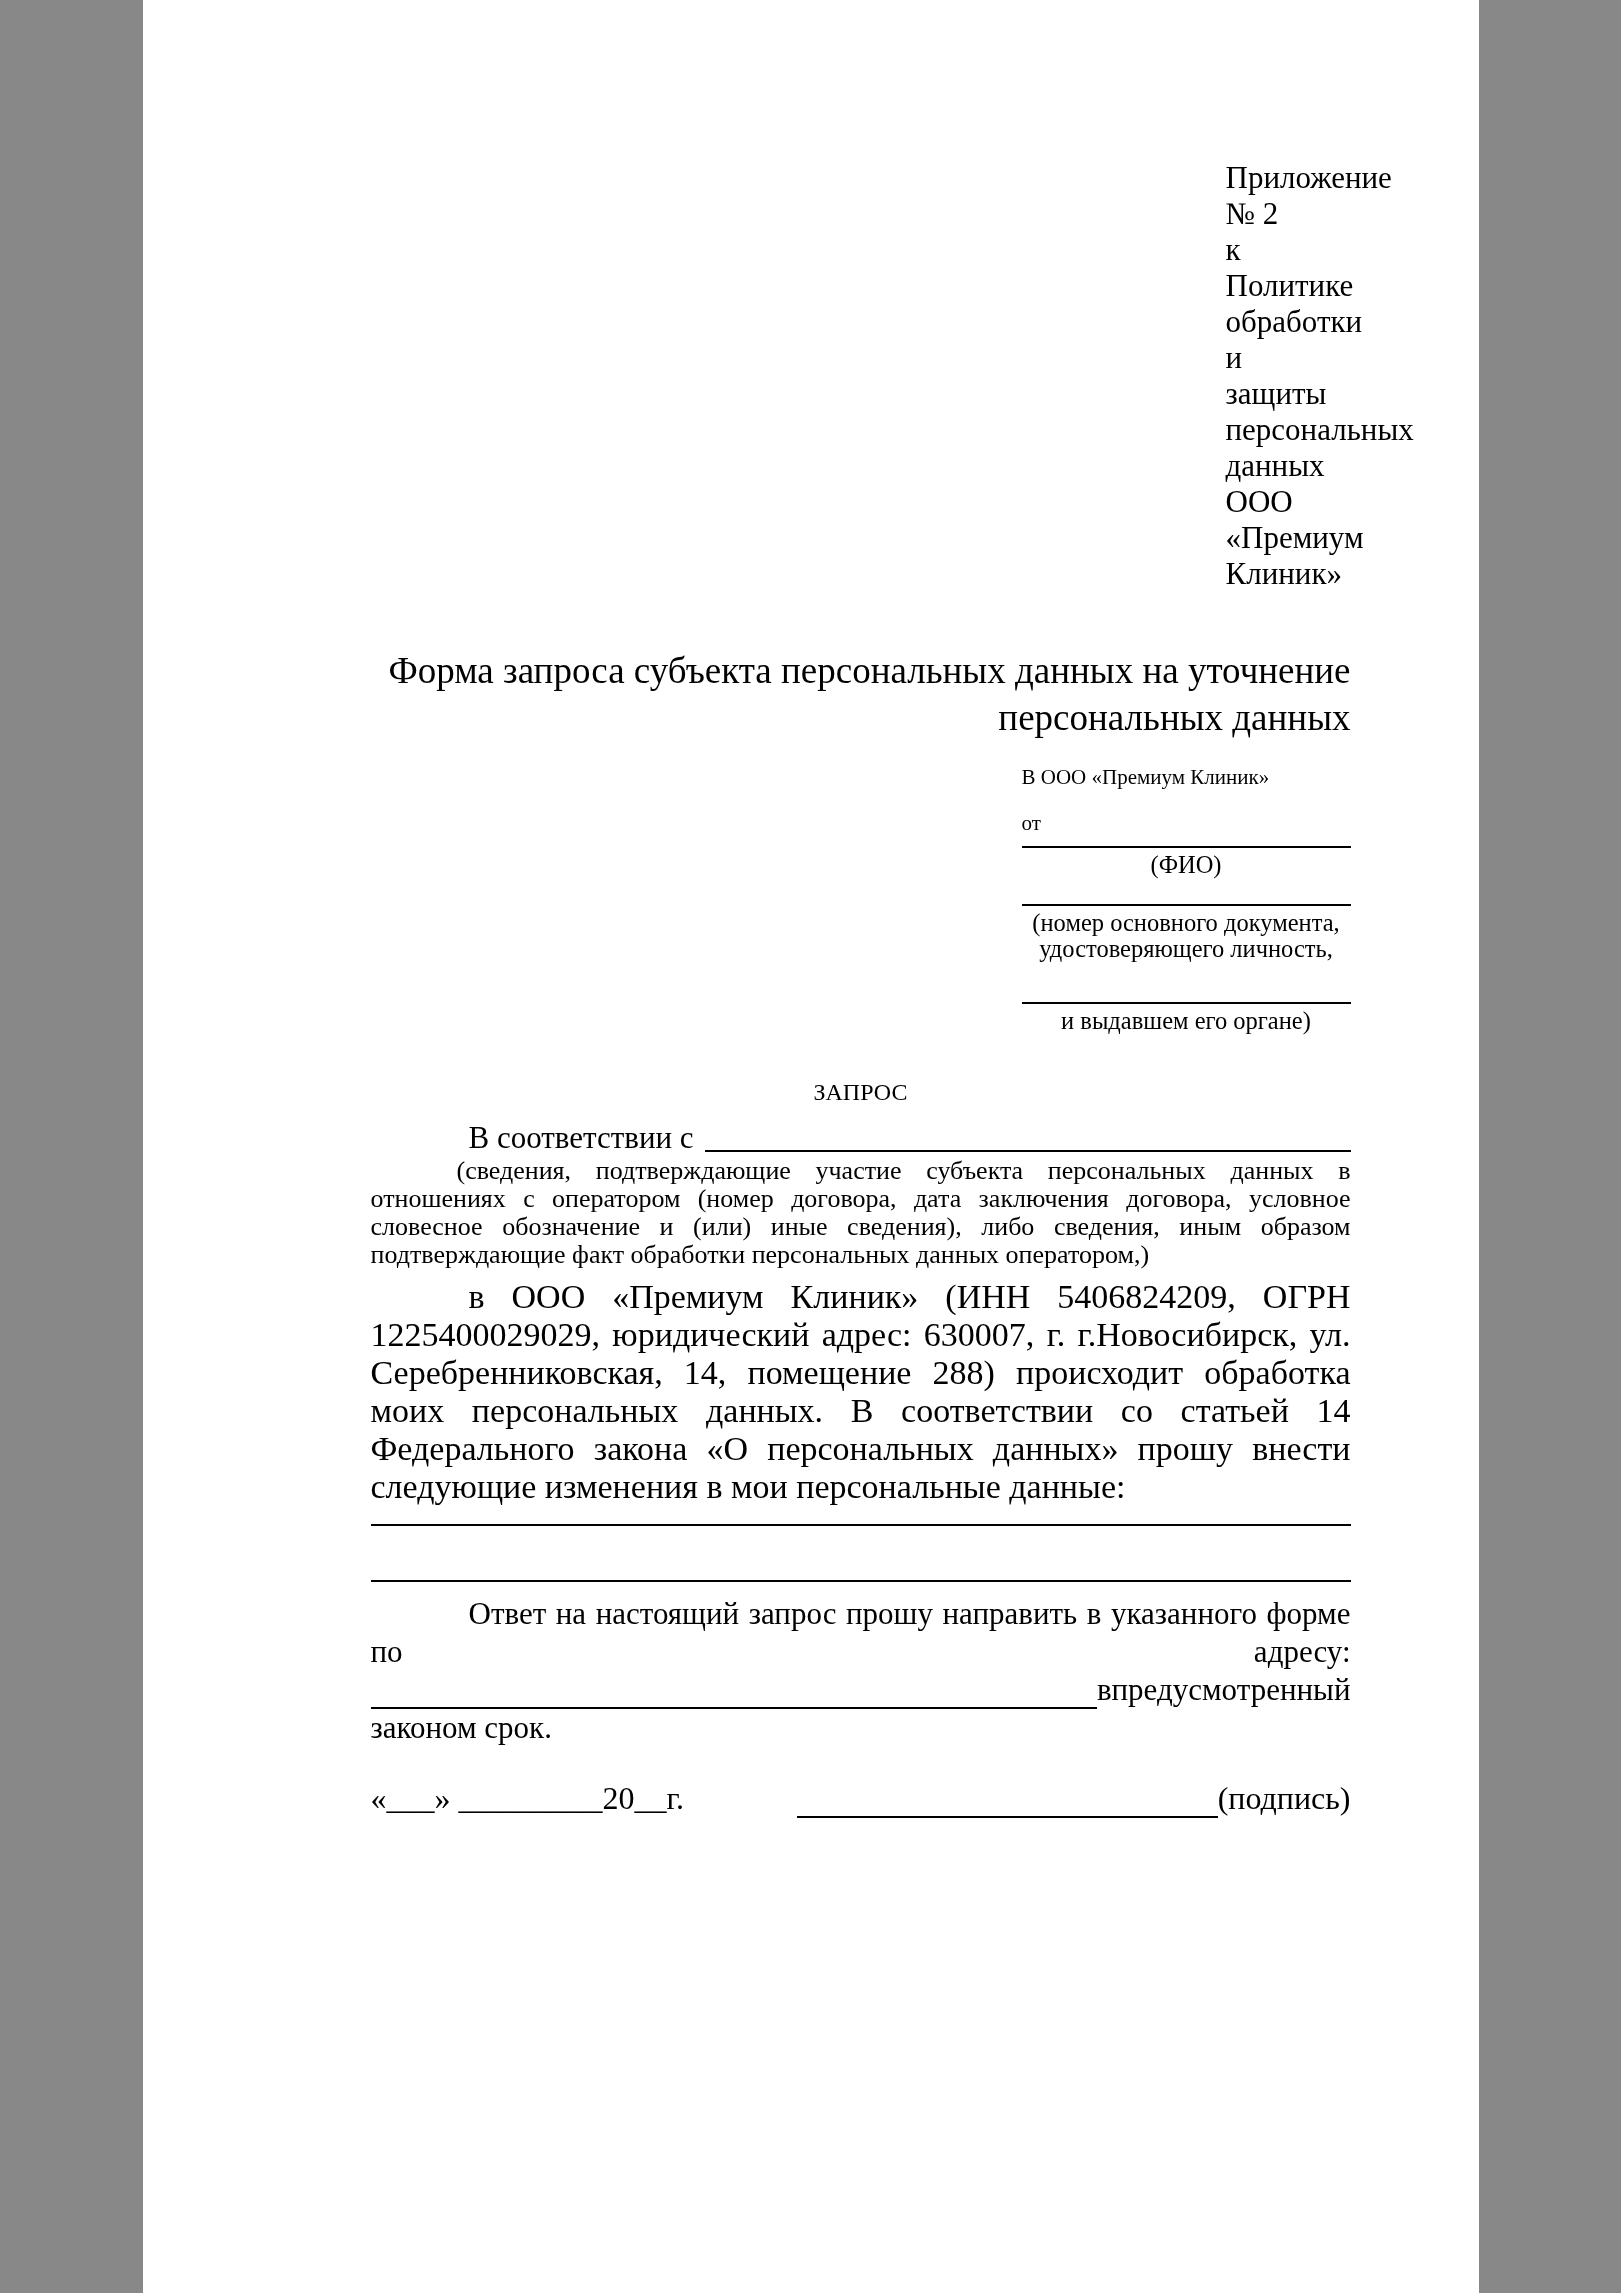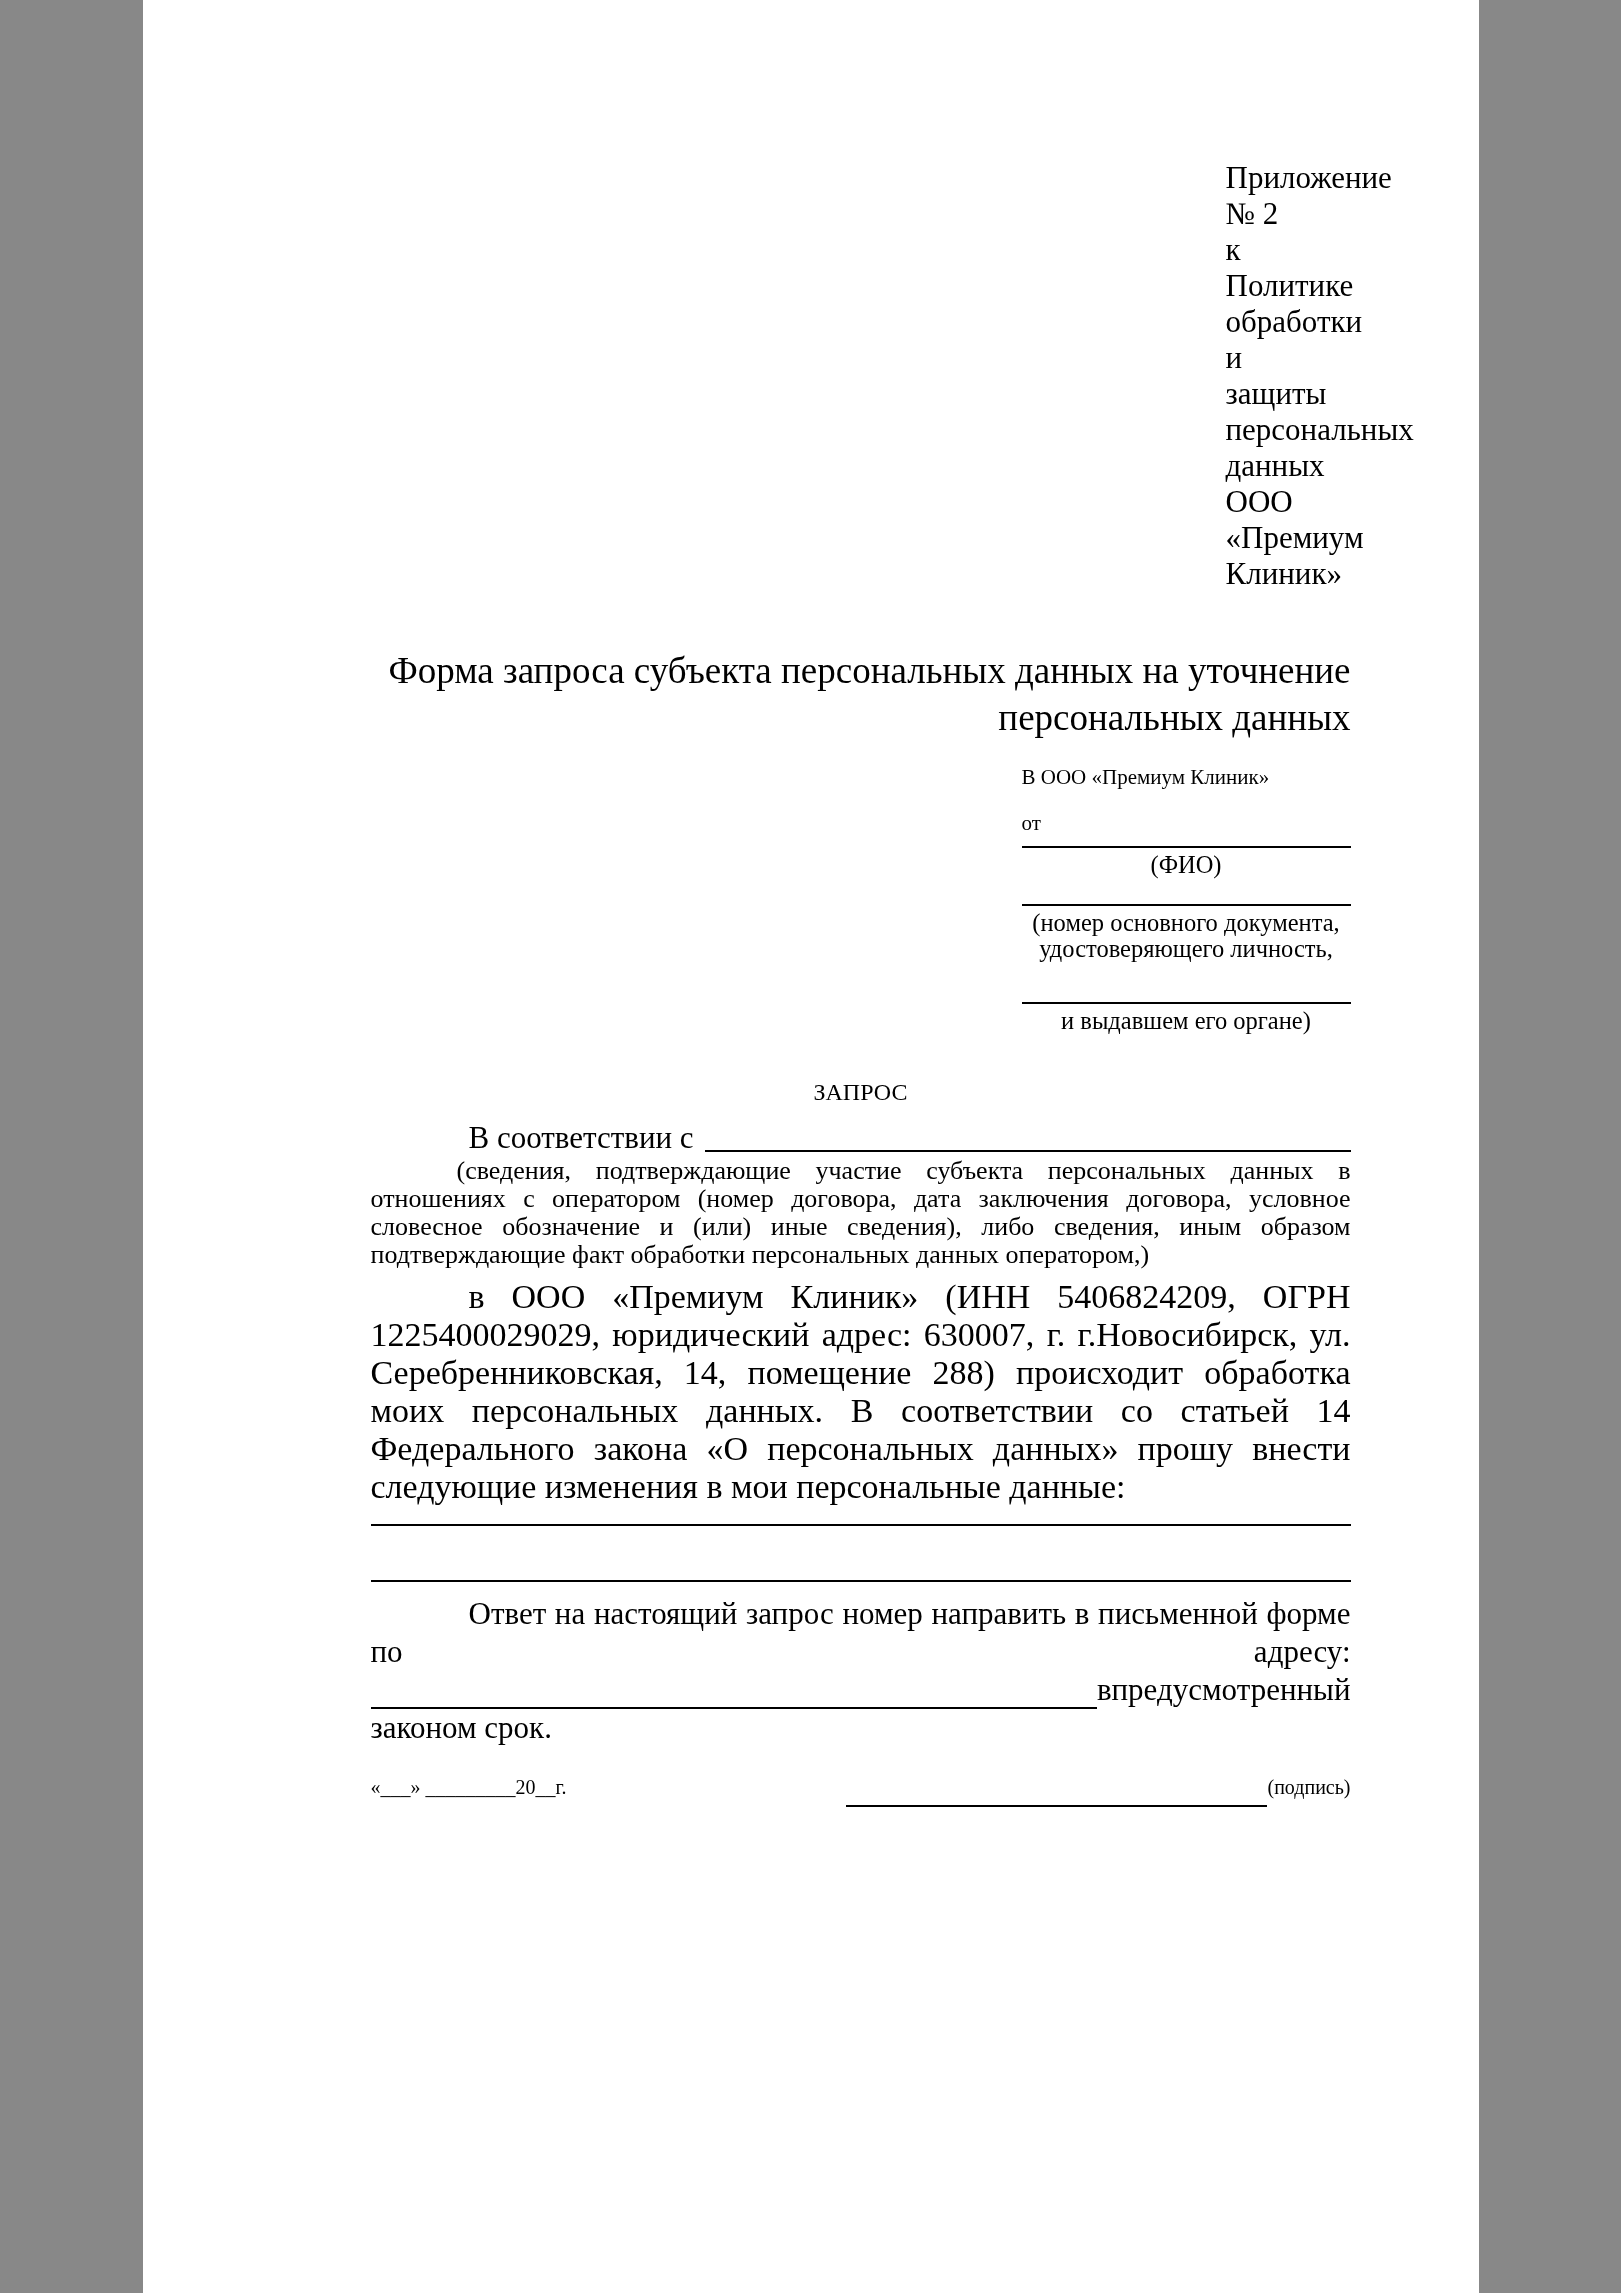--- a/index.html
+++ b/index.html
@@ -61,22 +61,22 @@
   }
   .reply-mid {
     display:flex; justify-content:space-between; align-items:flex-end;
     font-size:31px; line-height:38px;
   }
   .reply-fill { width:913px; height:32px; border-bottom:2.9px solid #000; }
   .reply-tail { font-size:31px; line-height:38px; }
 
   .sig-row {
     display:flex; justify-content:space-between; 
-    margin-top:21px;
-    font-size:20px; line-height:39px;
+    margin-top:32px;
+    font-size:32px; line-height:39px;
   }
   .sig-right { display:flex; align-items:flex-end; }
   .sig-line  { width:421px; height:32px; border-bottom:2.9px solid #000; }
 </style>
 </head>
 <body>
 
 <div class="page">
   <div class="content">
 
@@ -116,21 +116,21 @@
       <span class="fill"></span>
     </div>
 
     <div class="note">(сведения, подтверждающие участие субъекта персональных данных в отношениях с оператором (номер договора, дата заключения договора, условное словесное обозначение и (или) иные сведения), либо сведения, иным образом подтверждающие факт обработки персональных данных оператором,)</div>
 
     <div class="body-para">в ООО «Премиум Клиник» (ИНН 5406824209, ОГРН 1225400029029, юридический адрес: 630007, г. г.Новосибирск, ул. Серебренниковская, 14, помещение 288) происходит обработка моих персональных данных. В соответствии со статьей 14 Федерального закона «О персональных данных» прошу внести следующие изменения в мои персональные данные:</div>
 
     <div class="blank-line blank-first"></div>
     <div class="blank-line blank-second"></div>
 
-    <div class="reply-lead">Ответ на настоящий запрос номер направить в письменной форме по адресу:</div>
+    <div class="reply-lead">Ответ на настоящий запрос прошу направить в указанного форме по адресу:</div>
 
     <div class="reply-mid">
       <span class="reply-fill"></span>
       <span>в</span>
       <span>предусмотренный</span>
     </div>
 
     <div class="reply-tail">законом срок.</div>
 
     <div class="sig-row">

